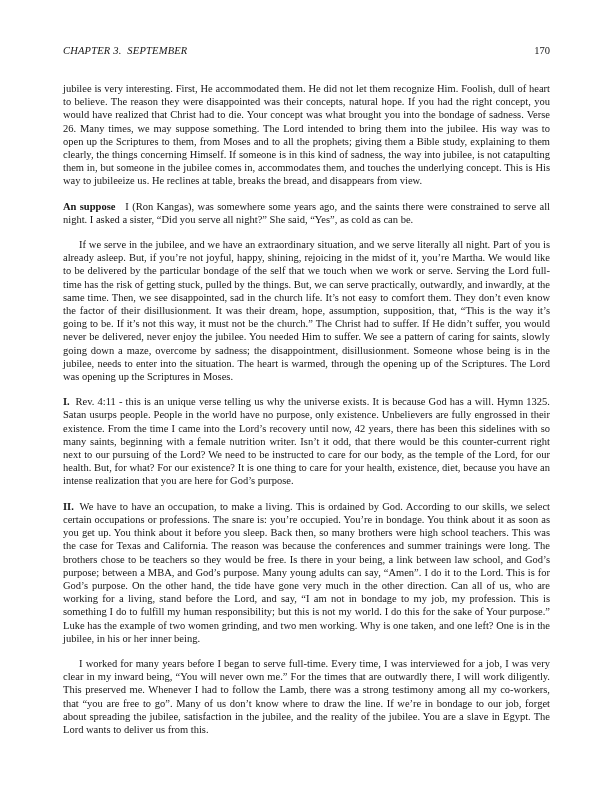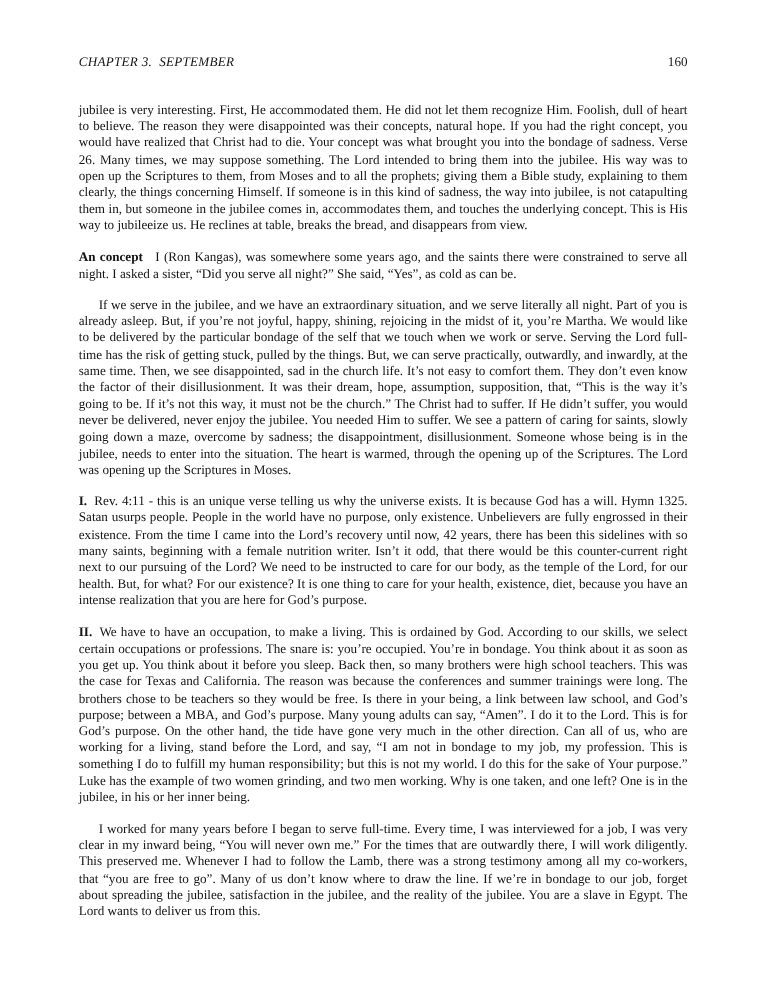--- a/index.html
+++ b/index.html
@@ -66,28 +66,28 @@
 </head>
 <body>
 
 <div class="page">
   <div class="content">
 
     <div class="header">
       <div class="running-head">
         <span class="chap">CHAPTER 3.</span><span class="chap-title">SEPTEMBER</span>
       </div>
-      <div class="pageno">160</div>
+      <div class="pageno">170</div>
     </div>
 
     <div class="body">
 
       <p>jubilee is very interesting. First, He accommodated them. He did not let them recognize Him. Foolish, dull of heart to believe. The reason they were disappointed was their concepts, natural hope. If you had the right concept, you would have realized that Christ had to die. Your concept was what brought you into the bondage of sadness. Verse 26. Many times, we may suppose something. The Lord intended to bring them into the jubilee. His way was to open up the Scriptures to them, from Moses and to all the prophets; giving them a Bible study, explaining to them clearly, the things concerning Himself. If someone is in this kind of sadness, the way into jubilee, is not catapulting them in, but someone in the jubilee comes in, accommodates them, and touches the underlying concept. This is His way to jubileeize us. He reclines at table, breaks the bread, and disappears from view.</p>
 
-      <p class="sp"><b class="lead lead-wide">An concept</b><span>I (Ron Kangas), was somewhere some years ago, and the saints there were constrained to serve all night. I asked a sister, “Did you serve all night?” She said, “Yes”, as cold as can be.</span></p>
+      <p class="sp"><b class="lead lead-wide">An suppose</b><span>I (Ron Kangas), was somewhere some years ago, and the saints there were constrained to serve all night. I asked a sister, “Did you serve all night?” She said, “Yes”, as cold as can be.</span></p>
 
       <p class="indent sp">If we serve in the jubilee, and we have an extraordinary situation, and we serve literally all night. Part of you is already asleep. But, if you’re not joyful, happy, shining, rejoicing in the midst of it, you’re Martha. We would like to be delivered by the particular bondage of the self that we touch when we work or serve. Serving the Lord full-time has the risk of getting stuck, pulled by the things. But, we can serve practically, outwardly, and inwardly, at the same time. Then, we see disappointed, sad in the church life. It’s not easy to comfort them. They don’t even know the factor of their disillusionment. It was their dream, hope, assumption, supposition, that, “This is the way it’s going to be. If it’s not this way, it must not be the church.” The Christ had to suffer. If He didn’t suffer, you would never be delivered, never enjoy the jubilee. You needed Him to suffer. We see a pattern of caring for saints, slowly going down a maze, overcome by sadness; the disappointment, disillusionment. Someone whose being is in the jubilee, needs to enter into the situation. The heart is warmed, through the opening up of the Scriptures. The Lord was opening up the Scriptures in Moses.</p>
 
       <p class="sp"><b class="lead">I.</b><span>Rev. 4:11 - this is an unique verse telling us why the universe exists. It is because God has a will. Hymn 1325. Satan usurps people. People in the world have no purpose, only existence. Unbelievers are fully engrossed in their existence. From the time I came into the Lord’s recovery until now, 42 years, there has been this sidelines with so many saints, beginning with a female nutrition writer. Isn’t it odd, that there would be this counter-current right next to our pursuing of the Lord? We need to be instructed to care for our body, as the temple of the Lord, for our health. But, for what? For our existence? It is one thing to care for your health, existence, diet, because you have an intense realization that you are here for God’s purpose.</span></p>
 
       <p class="sp"><b class="lead">II.</b><span>We have to have an occupation, to make a living. This is ordained by God. According to our skills, we select certain occupations or professions. The snare is: you’re occupied. You’re in bondage. You think about it as soon as you get up. You think about it before you sleep. Back then, so many brothers were high school teachers. This was the case for Texas and California. The reason was because the conferences and summer trainings were long. The brothers chose to be teachers so they would be free. Is there in your being, a link between law school, and God’s purpose; between a MBA, and God’s purpose. Many young adults can say, “Amen”. I do it to the Lord. This is for God’s purpose. On the other hand, the tide have gone very much in the other direction. Can all of us, who are working for a living, stand before the Lord, and say, “I am not in bondage to my job, my profession. This is something I do to fulfill my human responsibility; but this is not my world. I do this for the sake of Your purpose.” Luke has the example of two women grinding, and two men working. Why is one taken, and one left? One is in the jubilee, in his or her inner being.</span></p>
 
       <p class="indent sp">I worked for many years before I began to serve full-time. Every time, I was interviewed for a job, I was very clear in my inward being, “You will never own me.” For the times that are outwardly there, I will work diligently. This preserved me. Whenever I had to follow the Lamb, there was a strong testimony among all my co-workers, that “you are free to go”. Many of us don’t know where to draw the line. If we’re in bondage to our job, forget about spreading the jubilee, satisfaction in the jubilee, and the reality of the jubilee. You are a slave in Egypt. The Lord wants to deliver us from this.</p>
 
     </div>

